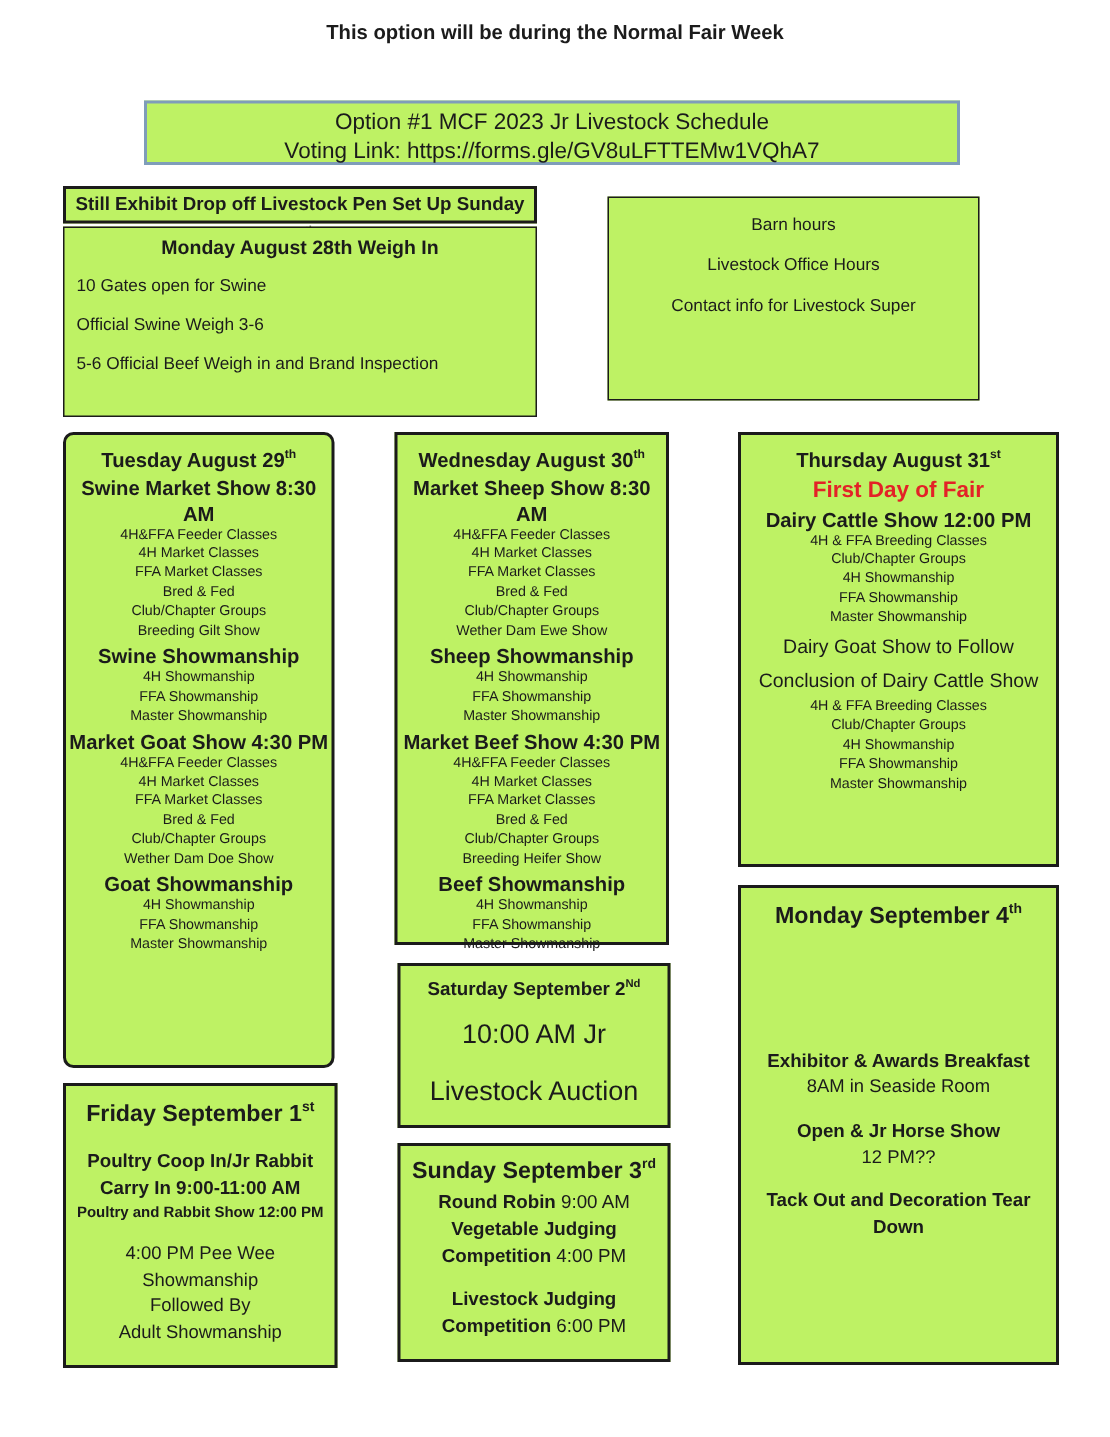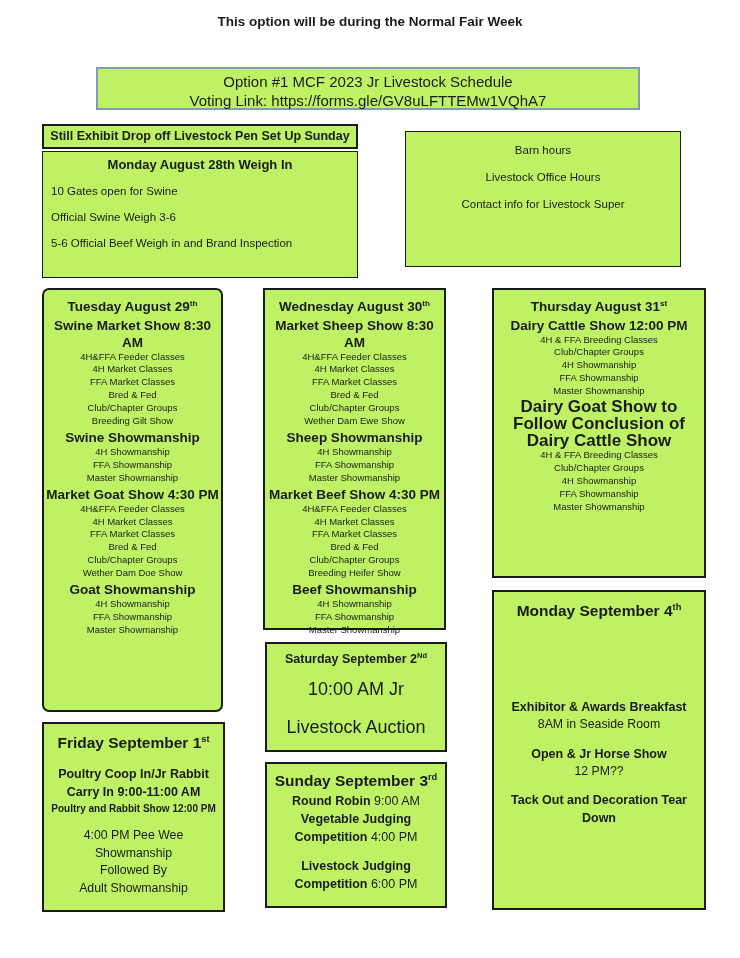--- a/index.html
+++ b/index.html
@@ -10,21 +10,21 @@
     font-weight:bold;font-size:13.5px;}
 
   .box{position:absolute;box-sizing:border-box;background:#bef264;border:2px solid #1b1b1b;
     text-align:center;padding:4px 2px;}
 
   #box-option{left:96px;top:67px;width:544px;height:43px;
     border:2px solid var(--option-border,#7f9db9);font-size:15px;line-height:19px;padding-top:3px;}
 
   #box-still{left:42px;top:124px;width:316px;height:25px;border-width:2px;padding:0;}
   #box-weigh{left:42px;top:151px;width:316px;height:127px;border-width:1px;text-align:left;padding:2px 8px;}
-  #box-info{left:405px;top:131px;width:276px;height:136px;border-width:1px;padding-top:5px;}
+  #box-info{left:405px;top:131px;width:248px;height:136px;border-width:1px;padding-top:5px;}
 
   #box-tue{left:42px;top:288px;width:181px;height:424px;padding-top:6px;border-radius:7px;}
   #box-wed{left:263px;top:288px;width:183px;height:342px;padding-top:6px;}
   #box-thu{left:492px;top:288px;width:214px;height:290px;padding-top:6px;}
   #box-mon4{left:492px;top:590px;width:214px;height:320px;padding-top:8px;}
   #box-sat{left:265px;top:642px;width:182px;height:110px;padding-top:6px;}
   #box-sun{left:265px;top:762px;width:182px;height:146px;padding-top:6px;}
   #box-fri{left:42px;top:722px;width:183px;height:190px;padding-top:8px;}
 
   sup{font-size:60%;line-height:0;vertical-align:super;}
@@ -35,21 +35,21 @@
   .ln-weigh-item{font-size:11.5px;line-height:13px;margin-top:13px;}
   .ln-info-item{font-size:11.5px;line-height:27px;}
 
   .ln-day{font-weight:bold;font-size:13.5px;line-height:17.5px;padding-top:2px;}
   .ln-day-lg{font-weight:bold;font-size:15.5px;line-height:22px;}
   .ln-day-sm{font-weight:bold;font-size:12.5px;line-height:18px;}
   .ln-show{font-weight:bold;font-size:13.5px;line-height:17px;margin-top:1px;}
   .ln-red{font-weight:bold;font-size:15px;line-height:21px;color:var(--red,#e32227);}
   .ln-sub{font-size:9.5px;line-height:12.9px;}
   .ln-sub-md{font-weight:bold;font-size:10px;line-height:15px;}
-  .ln-bold-md{font-weight:bold;font-size:17px;line-height:17px;}
+  .ln-bold-md{font-weight:normal;font-size:13px;line-height:23px;}
   .ln-bold{font-weight:bold;font-size:12.5px;line-height:18px;}
   .ln-reg{font-size:12.3px;line-height:17.5px;}
   .ln-mixed{font-size:12.5px;line-height:18px;}
   .ln-mixed b{font-weight:bold;}
   .ln-big{font-size:18px;line-height:33px;margin-top:5px;}
   .ln-gap{height:11px;}
   .ln-gap-xl{height:76px;}
 </style>
 </head>
 <body>
@@ -127,20 +127,21 @@
       <div class="ln ln-sub">Club/Chapter Groups</div>
       <div class="ln ln-sub">Breeding Heifer Show</div>
       <div class="ln ln-show">Beef Showmanship</div>
       <div class="ln ln-sub">4H Showmanship</div>
       <div class="ln ln-sub">FFA Showmanship</div>
       <div class="ln ln-sub">Master Showmanship</div>
     </div>
 
   <div class="box" id="box-thu">
       <div class="ln ln-day">Thursday August 31<sup>st</sup></div>
+      <div class="ln ln-red">First Day of Fair</div>
       <div class="ln ln-show">Dairy Cattle Show 12:00 PM</div>
       <div class="ln ln-sub">4H &amp; FFA Breeding Classes</div>
       <div class="ln ln-sub">Club/Chapter Groups</div>
       <div class="ln ln-sub">4H Showmanship</div>
       <div class="ln ln-sub">FFA Showmanship</div>
       <div class="ln ln-sub">Master Showmanship</div>
       <div class="ln ln-bold-md">Dairy Goat Show to Follow Conclusion of Dairy Cattle Show</div>
       <div class="ln ln-sub">4H &amp; FFA Breeding Classes</div>
       <div class="ln ln-sub">Club/Chapter Groups</div>
       <div class="ln ln-sub">4H Showmanship</div>

